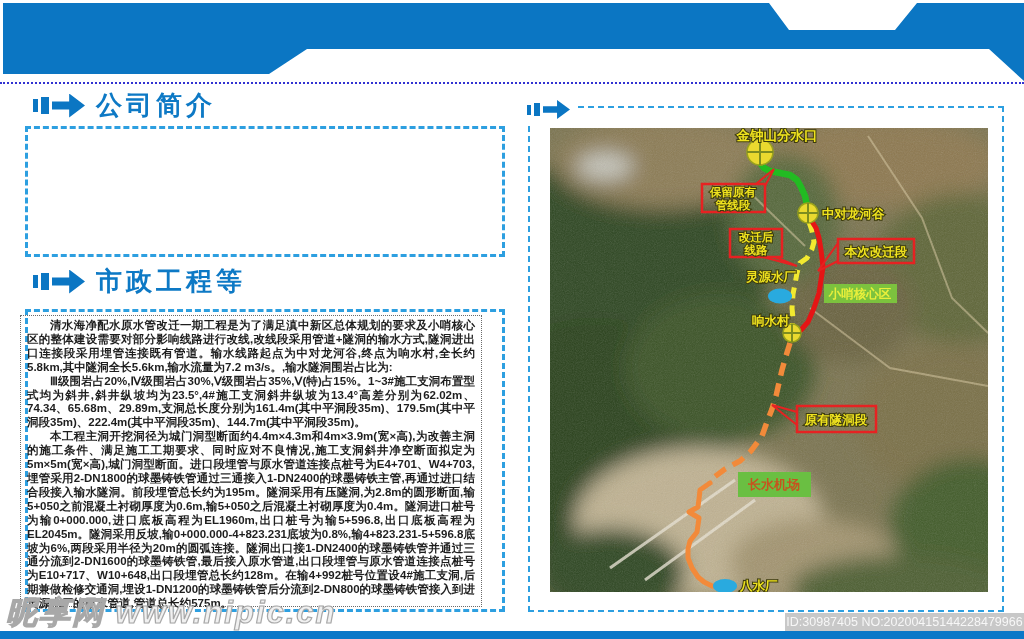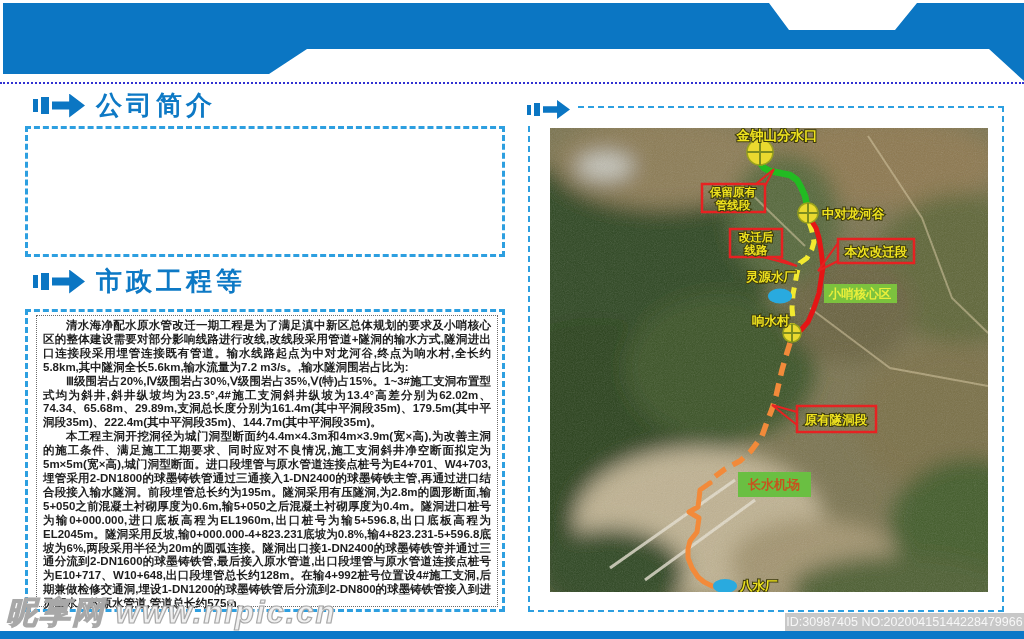--- a/index.html
+++ b/index.html
@@ -23,21 +23,21 @@
   .hdr-icon.small .b2{width:6px;height:13px;}
   .hdr-icon.small .arr{width:27px;height:19px;}
   
   .dash-box{position:absolute;border:3px dashed #2d9fe0;background:transparent;box-sizing:border-box;}
   .dot-box{position:absolute;border:1px dotted #6a6a6a;box-sizing:border-box;color:#1e1e1e;}
   .dot-box p{margin:0;text-align:justify;text-indent:2em;}
   .company-box{left:25px;top:126px;width:480px;height:131px;}
   .company-inner{left:36px;top:136px;width:462px;height:115px;padding:3px 7px;
     font-size:15px;line-height:20.5px;font-weight:600;}
   .project-box{left:25px;top:309px;width:480px;height:303px;}
-  .project-inner{left:36px;top:315px;width:462px;height:292px;padding:3px 6px;
+  .project-inner{left:20px;top:315px;width:462px;height:292px;padding:3px 6px;
     font-size:11.5px;line-height:13.9px;font-weight:600;}
   
   .map-dash-box{left:528px;top:106px;width:476px;height:506px;border-width:2.5px;}
   .map-corner-patch{position:absolute;left:523px;top:95px;width:54px;height:27px;background:#fff;}
   .map-header{position:absolute;left:527px;top:100px;}
   .map-svg{position:absolute;left:550px;top:128px;}
   
   .watermark{position:absolute;left:6px;top:592px;z-index:20;font-size:31px;font-weight:bold;
     font-style:italic;letter-spacing:2px;color:rgba(255,255,255,0.78);
     -webkit-text-stroke:1.2px #a8a8a8;text-shadow:0 0 1px #bdbdbd;}

